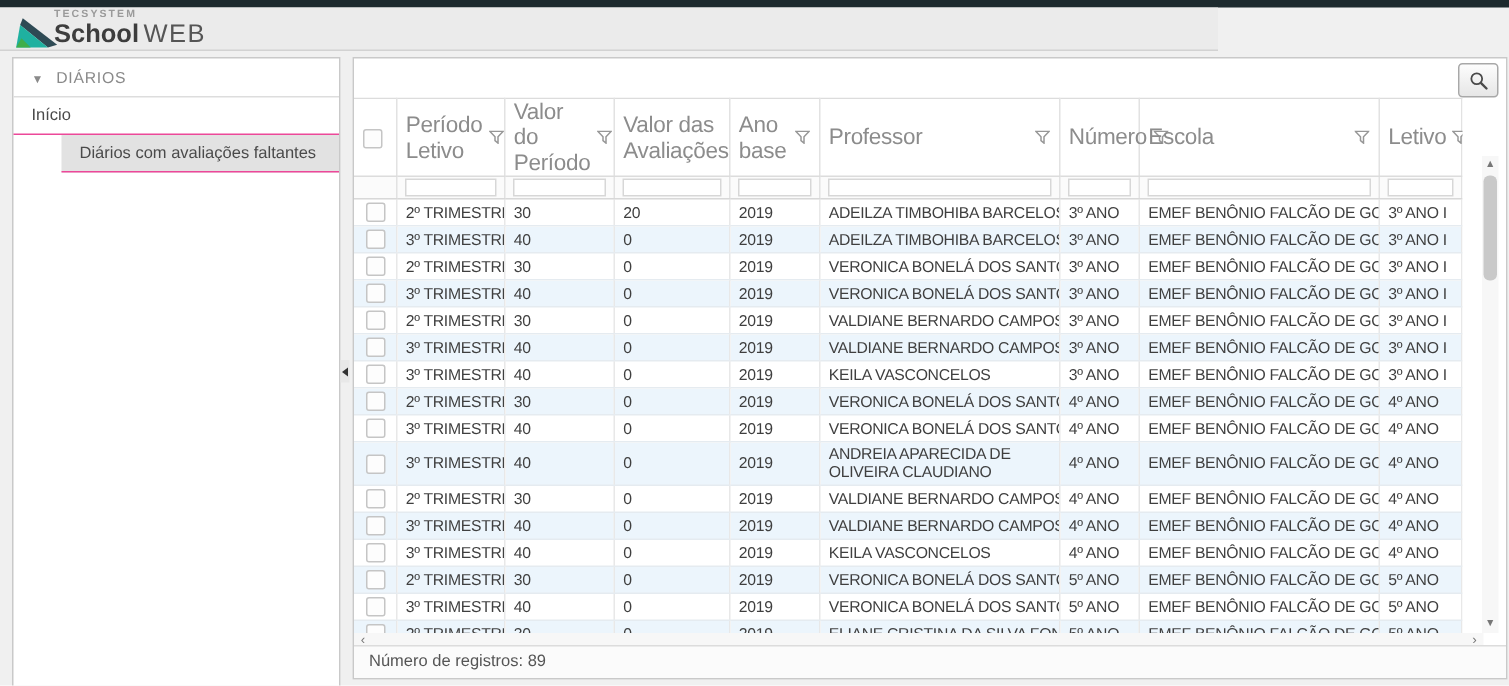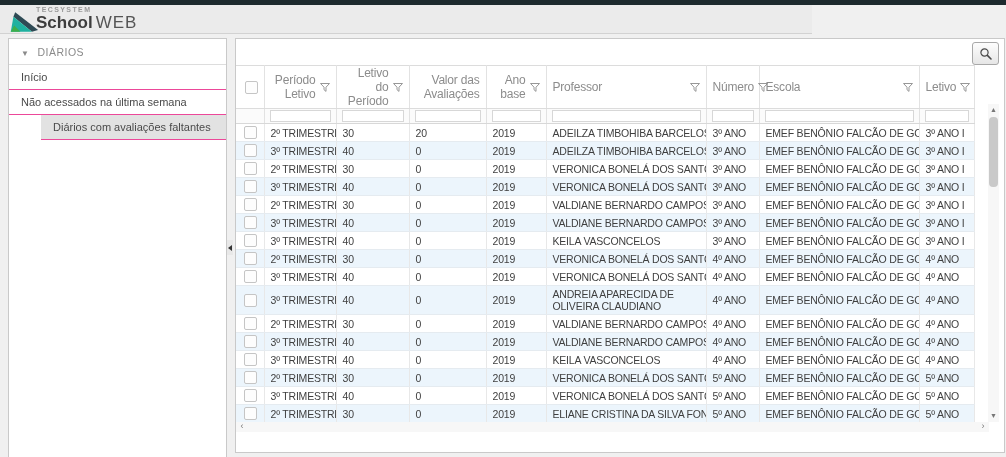--- a/index.html
+++ b/index.html
@@ -29,21 +29,21 @@
   .main { position:absolute; left:235px; top:38px; width:770px; height:415px; background:#fff; border:1px solid #c9c9c9; }
   .search-btn { position:absolute; top:3px; right:5px; width:27px; height:23px; border:1px solid #a8a8a8; border-radius:3px;
     background:linear-gradient(#fdfdfd,#e6e6e6); display:flex; align-items:center; justify-content:center; cursor:pointer; }
 
   
   .grid-clip { position:absolute; left:0; top:26px; width:739px; height:357px; overflow:hidden; }
   table.grid { width:738px; table-layout:fixed; border-collapse:collapse; font-size:10.5px; letter-spacing:-0.2px; color:#3f3f3f; }
   col.c0{width:28px;} col.c1{width:72px;} col.c2{width:73px;} col.c3{width:77px;} col.c4{width:60px;}
   col.c5{width:160px;} col.c6{width:53px;} col.c7{width:160px;} col.c8{width:55px;}
   th.h { height:23px; border-top:1px solid #dcdcdc; border-bottom:1px solid #dcdcdc; border-right:1px solid #e2e2e2;
-    font-weight:normal; color:#8c8c8c; font-size:12px; text-align:right; padding:0 6px; }
+    font-weight:normal; color:#8c8c8c; font-size:15px; text-align:left; padding:0 6px; }
   th.h .hwrap { display:flex; align-items:center; justify-content:space-between; }
   tr.filter-row td { height:15px; background:#fbfbfb; border-bottom:1px solid #d8d8d8; border-right:1px solid #e2e2e2; padding:0; }
   input.flt { display:block; width:calc(100% - 10px); height:12px; margin:1px 5px; border:1px solid #d7d7d7; background:#fff; font-size:10px; padding:0 2px; }
   td.cell { height:18px; border-bottom:1px solid #e5ebf0; border-right:1px solid #e8e8e8; padding:0 5px 0 6px;
     white-space:nowrap; overflow:hidden; }
   tr.alt td.cell { background:#ecf5fc; }
   tr.tall td.cell { height:29px; }
   td.num { text-align:left; padding-right:10px; }
   td.wrapcell { white-space:normal; line-height:12px; }
   .cb { display:inline-block; width:13px; height:13px; background:#fdfdfd; border:1px solid #c5c5c5; border-radius:2px; vertical-align:middle; cursor:pointer; }
@@ -78,21 +78,20 @@
     </svg>
     <div class="brand-text">
       <span class="brand-co">TECSYSTEM</span>
       <span class="brand-prod">School</span><span class="brand-prod-suffix">WEB</span>
     </div>
   </div>
 
   <div class="sidebar">
     <div class="sb-header"><span class="sb-caret">▼</span><span>DIÁRIOS</span></div>
     <div class="sb-item">Início</div>
-    <div class="sb-item">Não acessados na última semana</div>
     <div class="sb-item selected">Diários com avaliações faltantes</div>
   </div>
 
   <div class="collapse-handle">
       <span class="tri"></span>
     </div>
 
   <div class="main">
 
     <div class="search-btn">
@@ -123,21 +122,21 @@
                   <span>Período Letivo</span>
                   <span class="funnel">
                     <svg width="10" height="9" viewBox="0 0 10 9">
                       <path d="M0.5 0.5 h9 l-3.5 3.7 v4.2 l-2 -1.7 v-2.5 z" fill="#fff" stroke="#979797" stroke-width="1"></path>
                     </svg>
                   </span>
                 </span>
               </th>
               <th class="h">
                 <span class="hwrap">
-                  <span>Letivo do Período</span>
+                  <span>Valor do Período</span>
                   <span class="funnel">
                     <svg width="10" height="9" viewBox="0 0 10 9">
                       <path d="M0.5 0.5 h9 l-3.5 3.7 v4.2 l-2 -1.7 v-2.5 z" fill="#fff" stroke="#979797" stroke-width="1"></path>
                     </svg>
                   </span>
                 </span>
               </th>
               <th class="h">
                 <span class="hwrap">
                   <span>Valor das Avaliações</span>
@@ -418,15 +417,18 @@
       <div class="arr up">▲</div>
       <div class="thumb"></div>
       <div class="arr down">▼</div>
     </div>
 
     <div class="hscroll">
       <div class="arr left">‹</div>
       <div class="arr right">›</div>
     </div>
 
+    <div class="status-bar">
+      <span>Número de registros: 89</span>
+    </div>
 
   </div>
 </div>
 
 </body></html>

